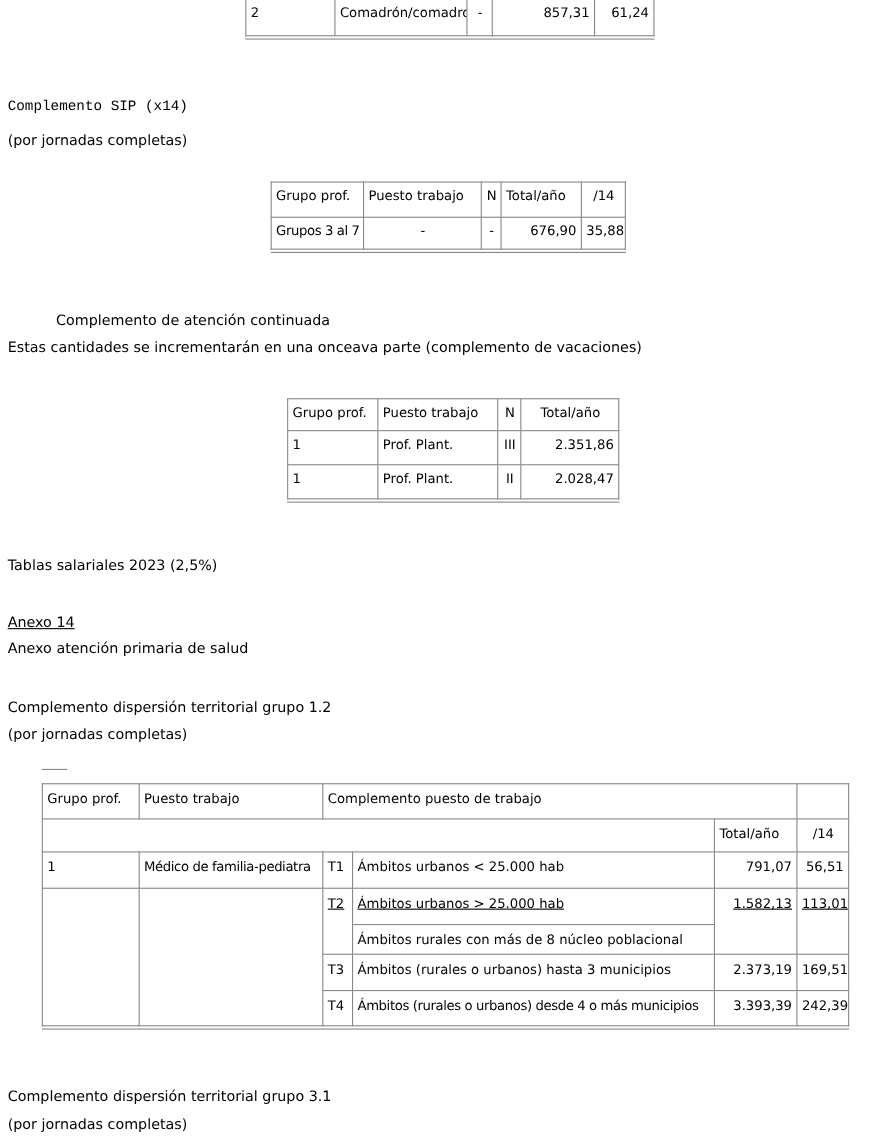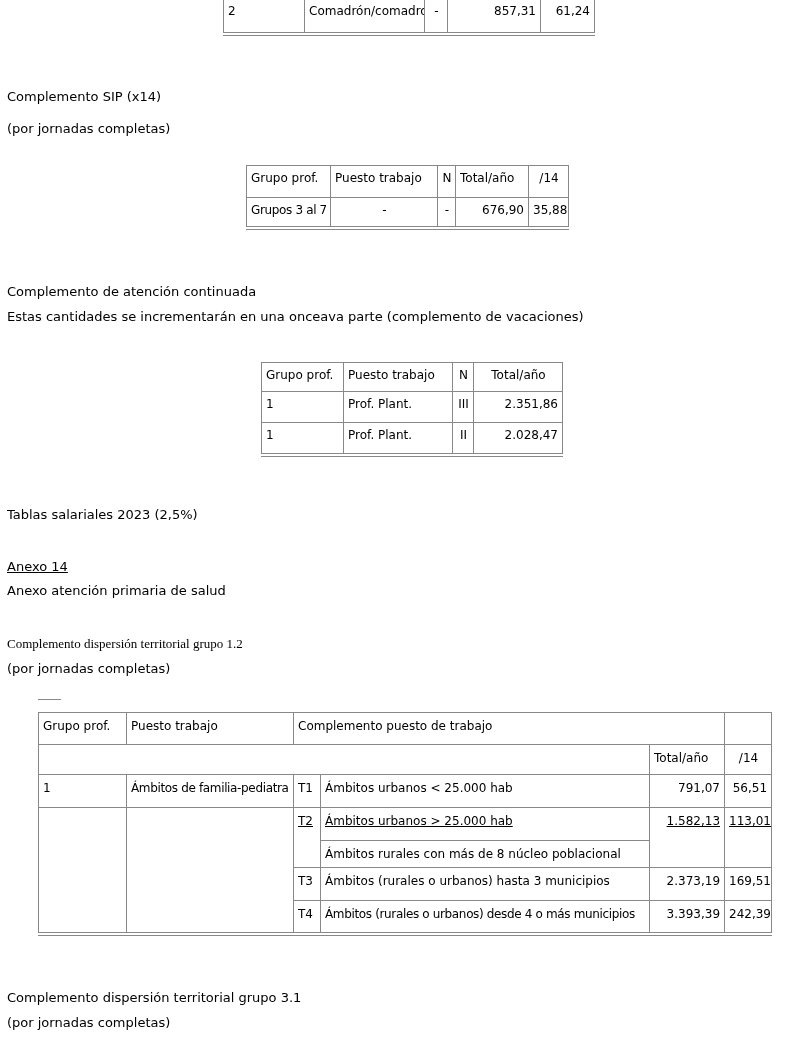--- a/index.html
+++ b/index.html
@@ -41,21 +41,21 @@
         <td>2</td>
         <td>Comadrón/comadrona</td>
         <td class="ctr">-</td>
         <td class="num">857,31</td>
         <td class="num">61,24</td>
       </tr>
     </tbody>
   </table>
 </div>
 
-<div class="para" style="top:89px;">Complemento SIP (x14)</div>
+<div class="para" style="top:89px;font-family:Liberation Mono, monospace;">Complemento SIP (x14)</div>
 <div class="para" style="top:121px;">(por jornadas completas)</div>
 
 <div class="tw" style="left:246px;top:165px;">
   <table id="t2" style="width:322px;">
     <colgroup>
       <col style="width:84px">
         <col style="width:107px">
         <col style="width:18px">
         <col style="width:73px">
         <col style="width:40px">
@@ -72,21 +72,21 @@
         <td class="tight">Grupos 3 al 7</td>
         <td class="ctr">-</td>
         <td class="ctr">-</td>
         <td class="num">676,90</td>
         <td class="num">35,88</td>
       </tr>
     </tbody>
   </table>
 </div>
 
-<div class="para" style="top:284px;">Complemento de atención continuada</div>
+<div class="para" style="top:284px;margin-left:44px;">Complemento de atención continuada</div>
 <div class="para" style="top:309px;">Estas cantidades se incrementarán en una onceava parte (complemento de vacaciones)</div>
 
 <div class="tw" style="left:261px;top:362px;">
   <table id="t3" style="width:301px;">
     <colgroup>
       <col style="width:82px">
         <col style="width:109px">
         <col style="width:21px">
         <col style="width:89px">
     </colgroup>
@@ -109,21 +109,21 @@
         <td class="ctr">II</td>
         <td class="num">2.028,47</td>
       </tr>
     </tbody>
   </table>
 </div>
 
 <div class="para" style="top:507px;">Tablas salariales 2023 (2,5%)</div>
 <div class="para" style="top:559px;text-decoration:underline;">Anexo 14</div>
 <div class="para" style="top:583px;">Anexo atención primaria de salud</div>
-<div class="para" style="top:636px;font-family:Liberation Serif, serif;">Complemento dispersión territorial grupo 1.2</div>
+<div class="para" style="top:636px;">Complemento dispersión territorial grupo 1.2</div>
 <div class="para" style="top:661px;">(por jornadas completas)</div>
 
 <div class="artifact" style="left:38px;top:699px;width:23px;height:1px;"></div>
 
 <div class="tw" style="left:38px;top:712px;">
   <table id="t4" style="width:733px;">
     <colgroup>
       <col style="width:88px">
         <col style="width:167px">
         <col style="width:27px">
@@ -138,21 +138,21 @@
         <th colspan="3">Complemento puesto de trabajo</th>
         <th></th>
       </tr>
       <tr style="height:30px;">
         <td colspan="4"></td>
         <th>Total/año</th>
         <th class="ctr">/14</th>
       </tr>
       <tr style="height:33px;">
         <td>1</td>
-        <td class="tight">Ámbitos de familia-pediatra</td>
+        <td class="tight">Médico de familia-pediatra</td>
         <td>T1</td>
         <td>Ámbitos urbanos &lt; 25.000 hab</td>
         <td class="num">791,07</td>
         <td class="num">56,51</td>
       </tr>
       <tr style="height:33px;text-decoration:underline;">
         <td rowspan="4"></td>
         <td rowspan="4"></td>
         <td rowspan="2">T2</td>
         <td>Ámbitos urbanos &gt; 25.000 hab</td>

